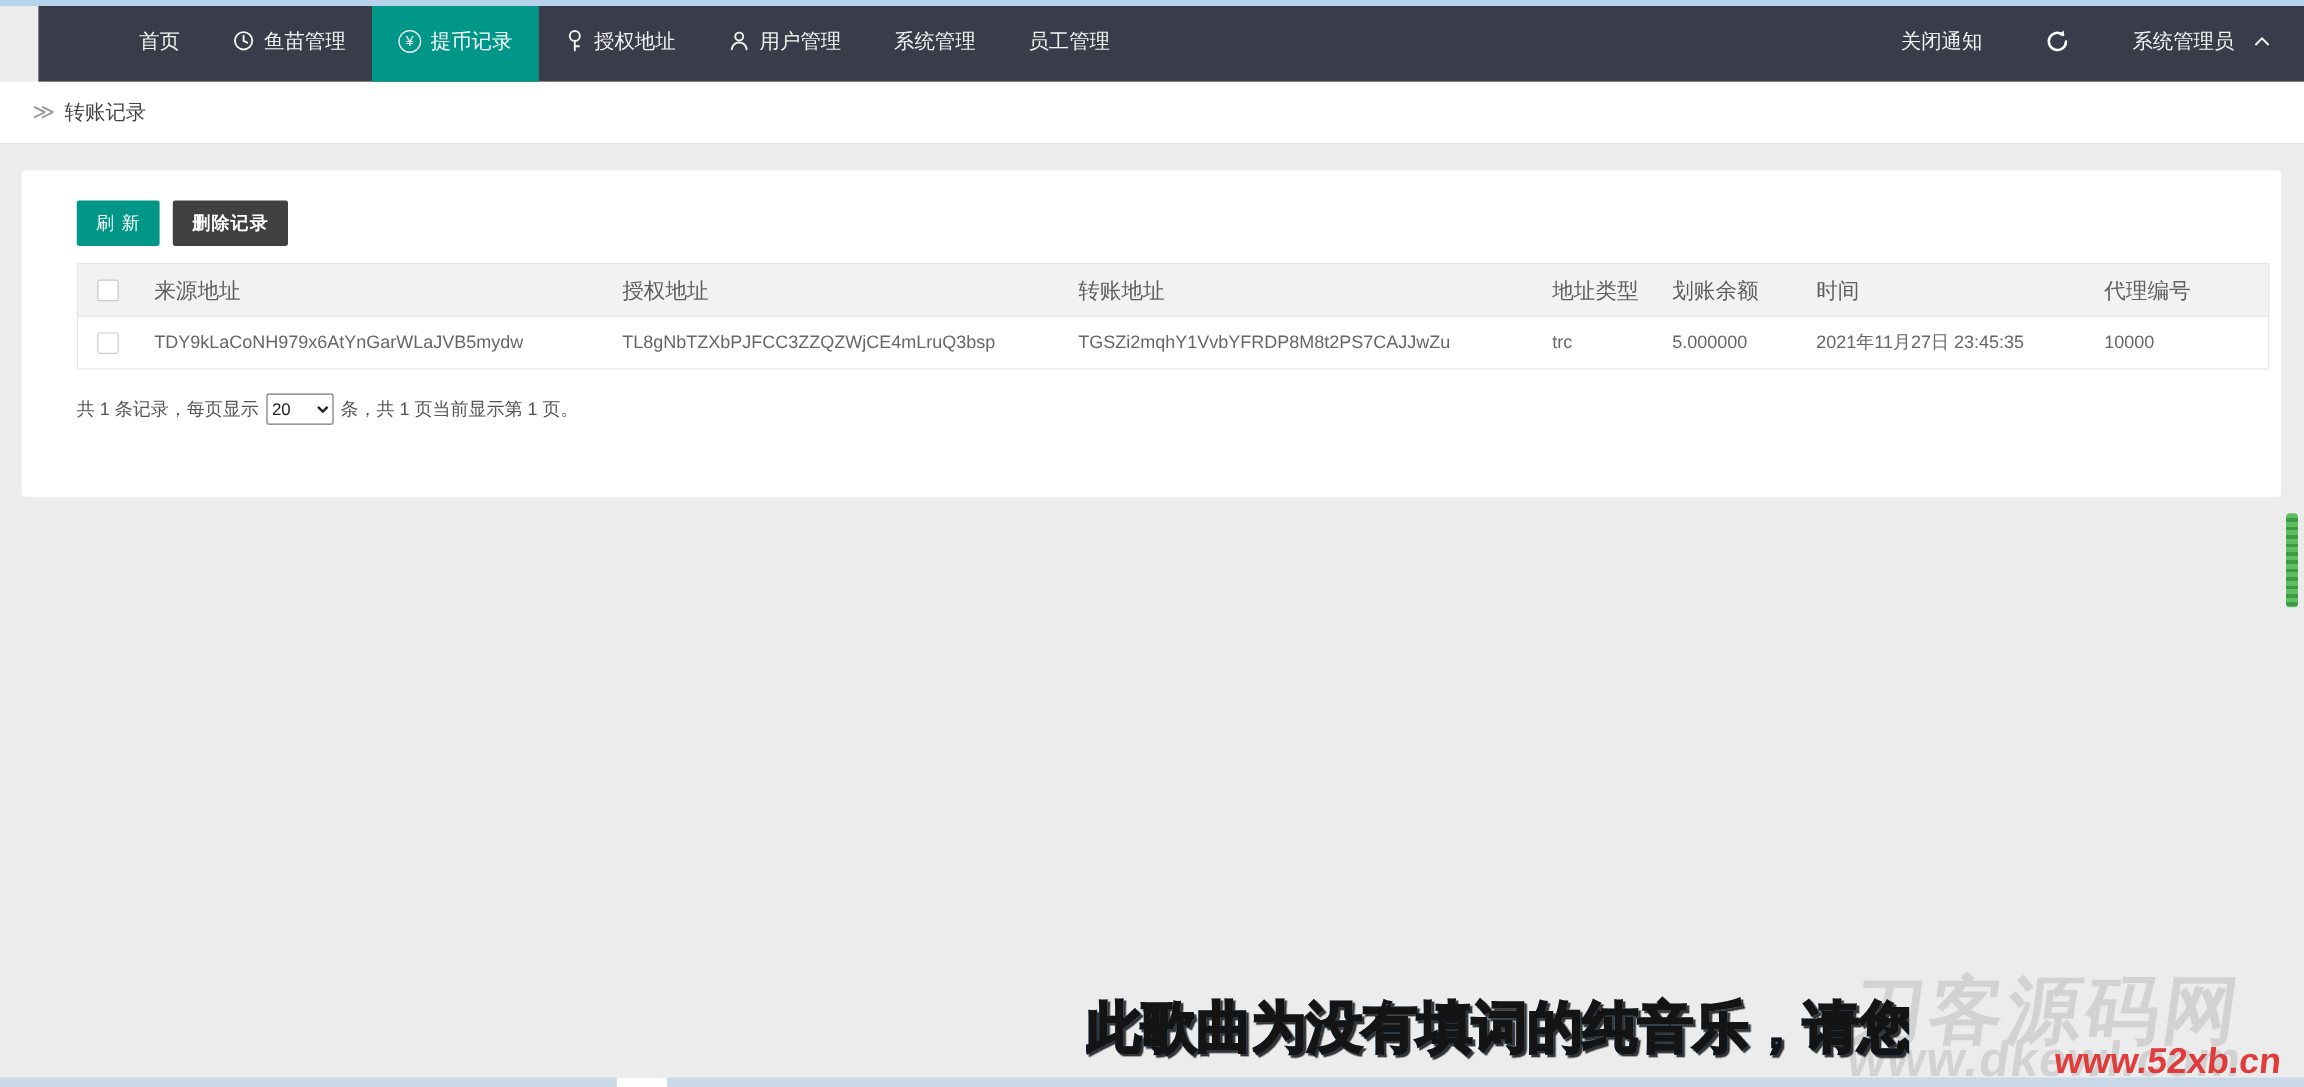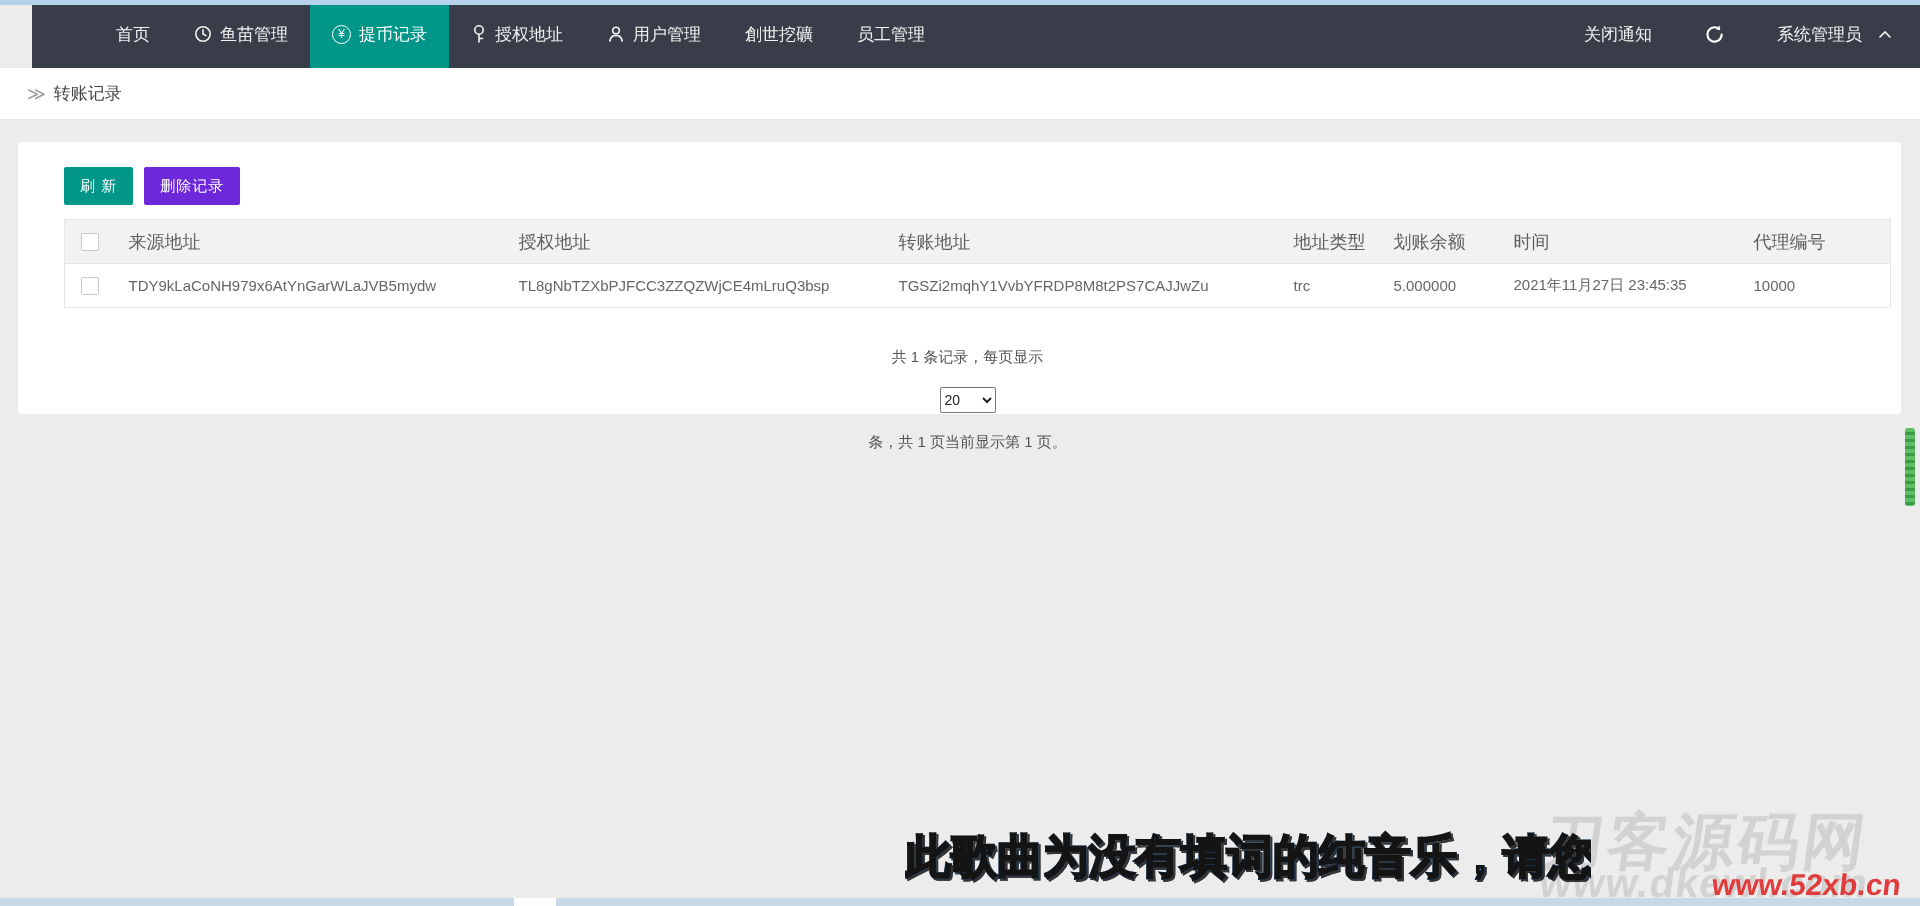--- a/index.html
+++ b/index.html
@@ -30,32 +30,32 @@
   .crumb-icon { color:#9a9a9a; font-size:18px; margin-right:8px; }
   .crumb-label { color:#444; font-size:17px; }
 
   
   .card { position:absolute; left:17px; top:141px; width:1885px; height:274px; background:#fff;
           border:1px solid #ededed; border-radius:4px; padding:25px 30px 0 46px; z-index:2; }
   .btn-row { display:flex; gap:11px; }
   .btn { height:38px; border:none; border-radius:2px; color:#fff; font-size:15px;
          padding:0 16px; cursor:pointer; font-family:inherit; letter-spacing:1px; }
   .btn-refresh { background:#009688;text-align:right; }
-  .btn-delete { background:#6d28d9; }
+  .btn-delete { background:#404040;font-weight:bold; }
 
   table.grid { border-collapse:collapse; margin-top:14px; width:1826px; table-layout:fixed;
                border:1px solid #e6e6e6; }
   table.grid thead tr { background:#f2f2f2; }
   table.grid th { font-weight:normal; color:#5f5f5f; font-size:18px; text-align:left; height:44px; padding:0 8px 0 0; }
   table.grid td { color:#666; font-size:15px; height:44px; text-align:left; padding:0 8px 0 0; }
   table.grid thead tr, table.grid tbody tr { border-bottom:1px solid #e6e6e6; }
   .cb-cell { padding-left:16px !important; }
   .checkbox { width:18px; height:18px; background:#fff; border:1px solid #c9c9c9; border-radius:2px; cursor:pointer; }
 
-  .pager { margin-top:40px; display:flex; align-items:center; gap:20px; color:#555; font-size:15px;flex-direction:column; }
+  .pager { margin-top:20px; display:flex; align-items:center; gap:6px; color:#555; font-size:15px; }
   .pager select { width:56px; height:26px; font-size:14px; font-family:inherit; border:1px solid #767676;
                   border-radius:2px; background:#fff; color:#222; }
 
   
   .scroll-thumb { position:absolute; left:1905px; top:428px; width:10px; height:78px; border-radius:3px;
                   background:repeating-linear-gradient(180deg,#5ebf62 0 4px,#3e9a44 4px 7px); z-index:6; }
 
   
   .bottom-strip { position:absolute; left:0; bottom:0; width:1920px; height:8px; background:#c9d8e8; z-index:6; }
   .bottom-notch { position:absolute; left:514px; bottom:0; width:42px; height:8px; background:#fdfdfd; z-index:7; }
@@ -112,21 +112,21 @@
       <div class="nav-item">
         <span>
           <svg width="18" height="18" viewBox="0 0 18 18">
               <circle cx="9" cy="5.5" r="3.3" fill="none" stroke="#f2f2f2" stroke-width="1.6"></circle>
               <path d="M2.8 16 C3.6 11.8 6 10.4 9 10.4 C12 10.4 14.4 11.8 15.2 16" fill="none" stroke="#f2f2f2" stroke-width="1.6" stroke-linecap="round"></path>
             </svg>
         </span>
         <span>用户管理</span>
       </div>
       <div class="nav-item">
-        <span>創世挖礦</span>
+        <span>系统管理</span>
       </div>
       <div class="nav-item">
         <span>员工管理</span>
       </div>
     </div>
     <div class="nav-right">
       <div class="nav-item">
         <span>关闭通知</span>
       </div>
       <div class="nav-item">

